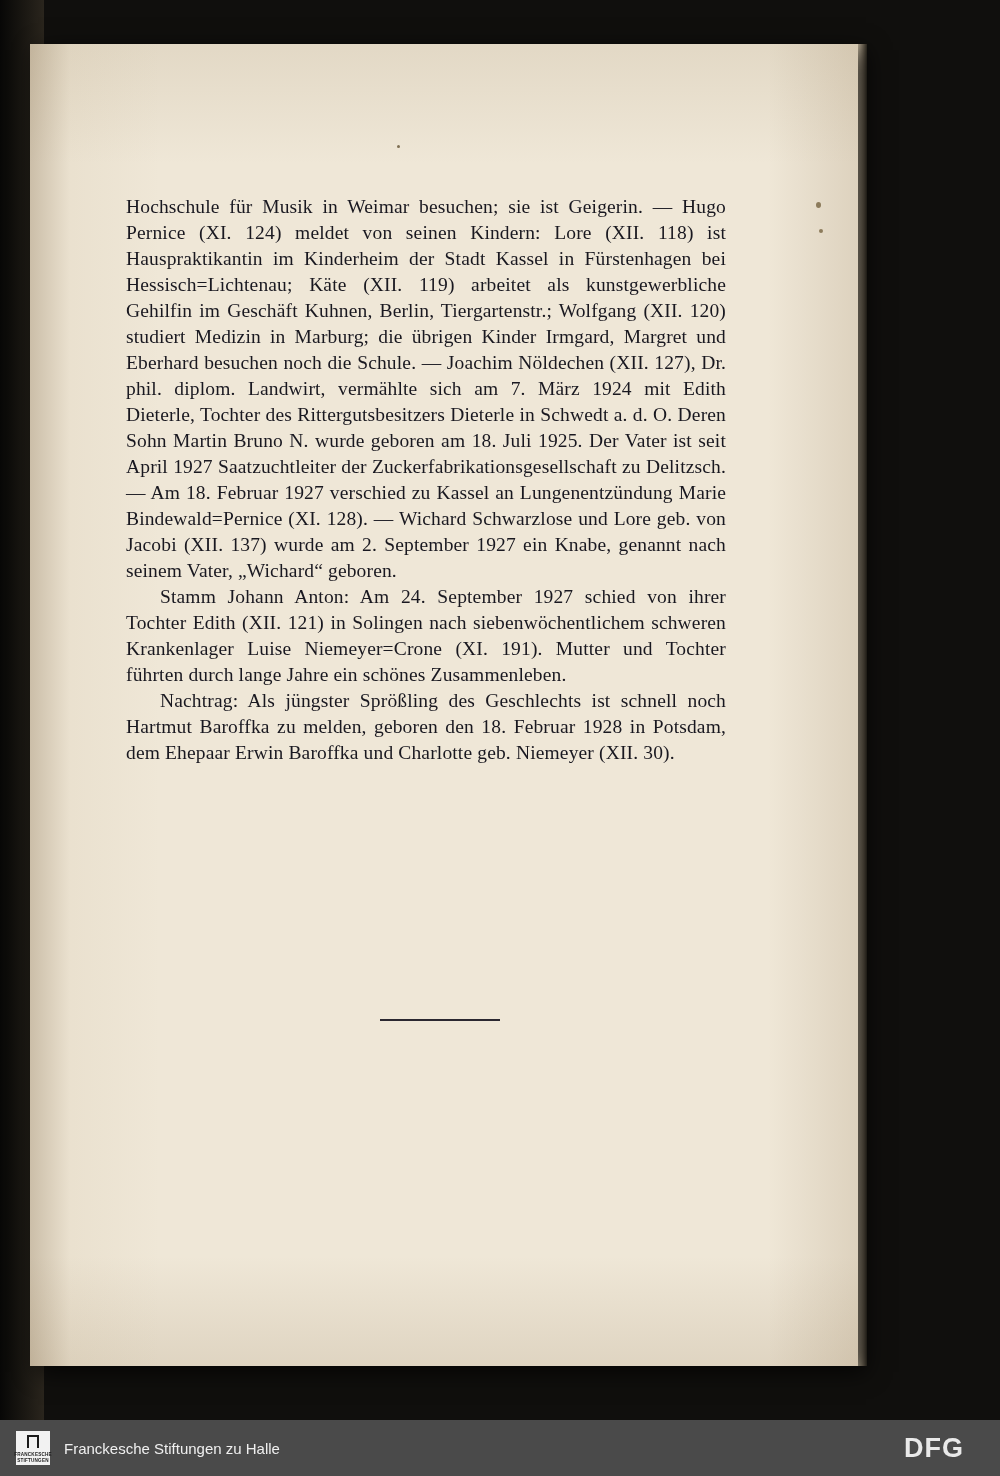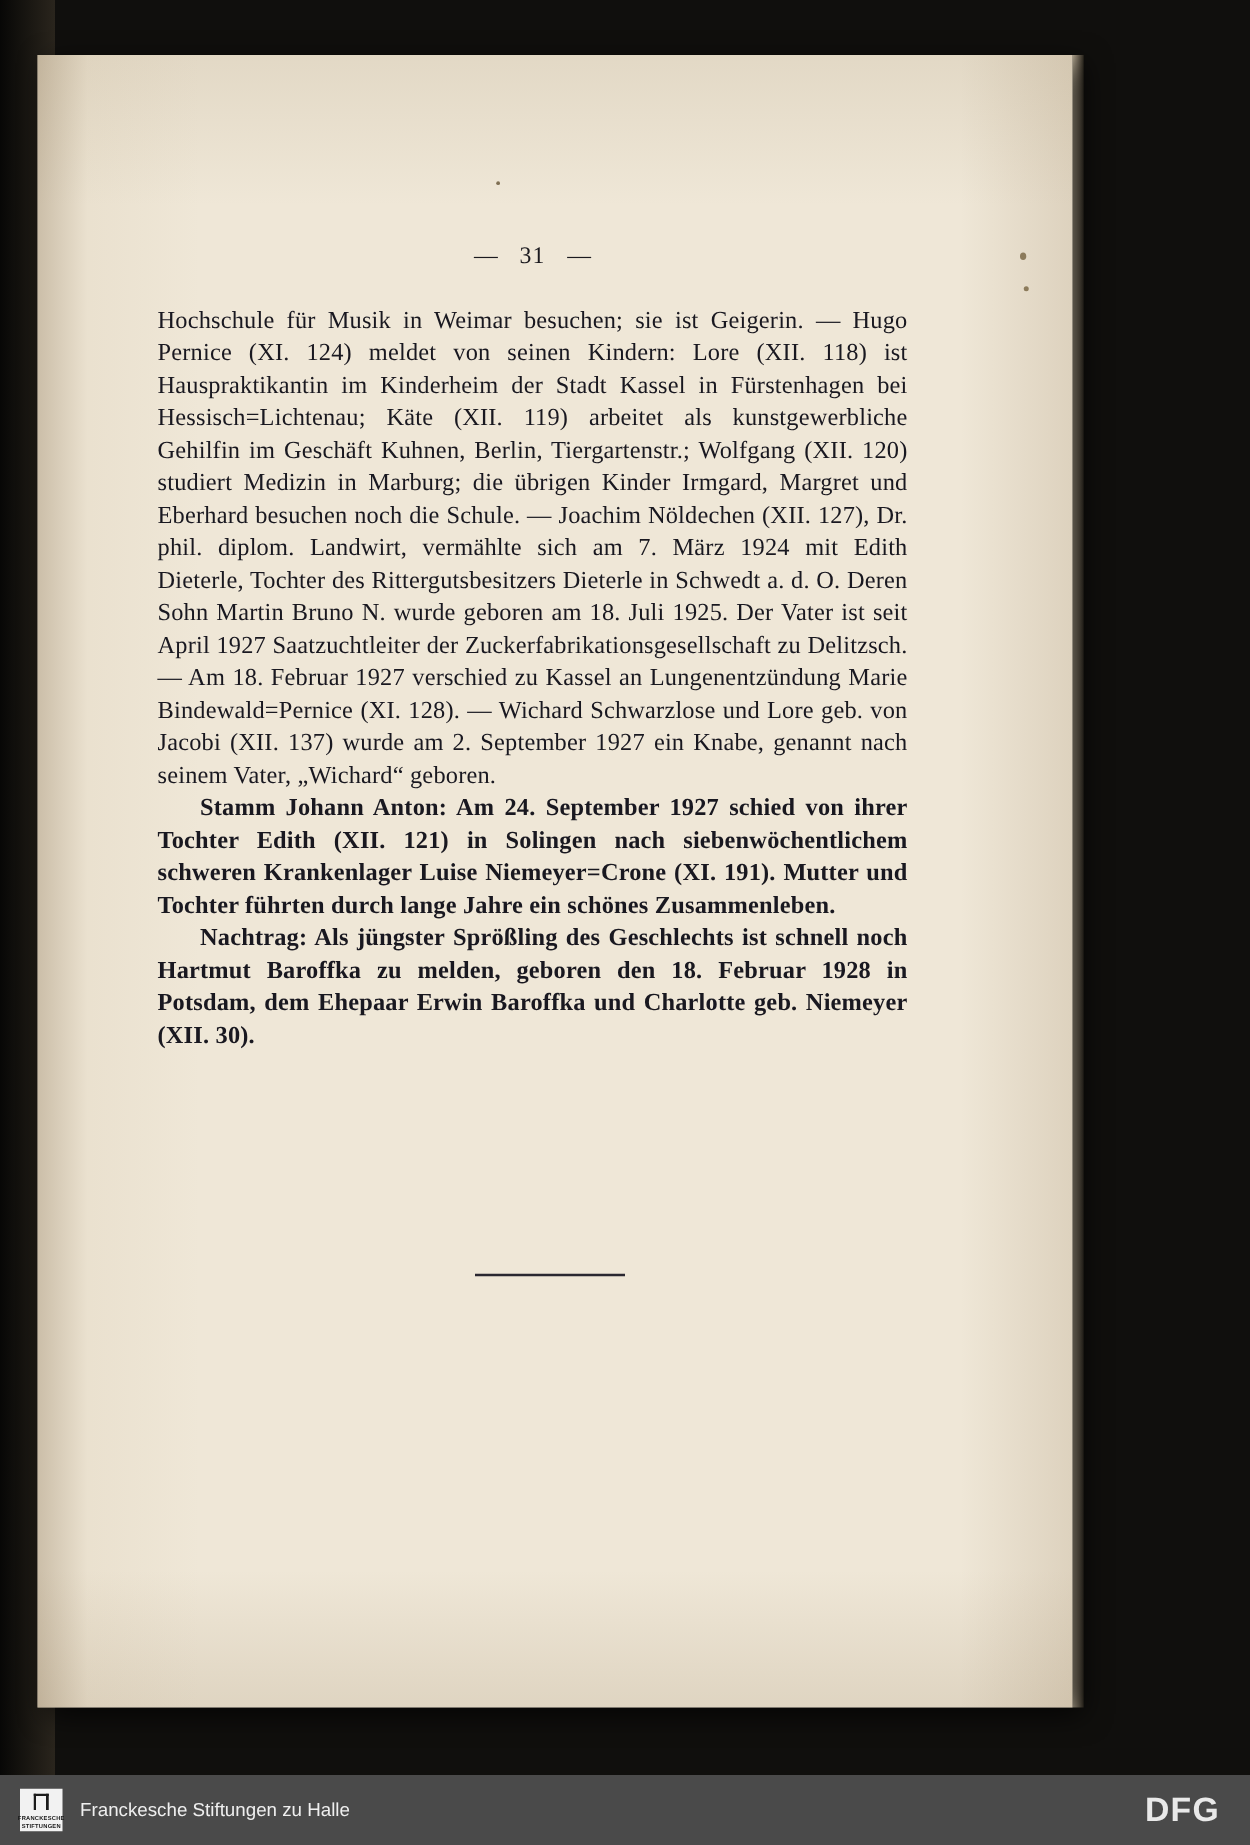--- a/index.html
+++ b/index.html
@@ -91,21 +91,21 @@
 
   p.body {
     margin: 0;
     font-size: 19.5px;
     line-height: 26px;
     text-align: justify;
     text-justify: inter-word;
     color: #191820;
     letter-spacing: 0.15px;
   }
-  p.body.indent { text-indent: 34px; font-weight: bold; }
+  p.body.indent { text-indent: 34px; }
   p.body + p.body { margin-top: 0; }
 
   
   #rule {
     position: absolute;
     left: 350px;
     top: 975px;
     width: 120px;
     height: 2px;
     background: #2a2730;
@@ -153,21 +153,21 @@
       linear-gradient(to left, #1b1b1b 0 2px, transparent 2px 100%);
   }
   #bar-caption {
     margin-left: 14px;
     color: #efefef;
     font-family: "Liberation Sans", sans-serif;
     font-size: 15px;
   }
   #dfg {
     margin-left: auto;
-    margin-right: 24px;
+    margin-right: 36px;
     color: #e9e9e9;
     font-family: "Liberation Sans", sans-serif;
     font-weight: bold;
     font-size: 27px;
     letter-spacing: 1px;
   }
 </style>
 </head>
 <body>
 
@@ -178,25 +178,20 @@
   <div id="edge"></div>
 
   <div id="page">
 
     <div class="speck" style="left:786px; top:158px; width:5px; height:6px;"></div>
     <div class="speck" style="left:789px; top:185px; width:4px; height:4px;"></div>
     <div class="speck" style="left:367px; top:101px; width:3px; height:3px; background:#6b5a3c;"></div>
 
     <div id="textblock">
 
-      <div class="folio">
-        <span class="dash">—</span>
-        &nbsp;&nbsp;<span>31</span>&nbsp;&nbsp;
-        <span class="dash">—</span>
-      </div>
 
       <p class="body">Hochschule für Musik in Weimar besuchen; sie ist Geigerin. — Hugo Pernice (XI. 124) meldet von seinen Kindern: Lore (XII. 118) ist Hauspraktikantin im Kinderheim der Stadt Kassel in Fürstenhagen bei Hessisch=Lichtenau; Käte (XII. 119) arbeitet als kunstgewerbliche Gehilfin im Geschäft Kuhnen, Berlin, Tiergartenstr.; Wolfgang (XII. 120) studiert Medizin in Marburg; die übrigen Kinder Irmgard, Margret und Eberhard besuchen noch die Schule. — Joachim Nöldechen (XII. 127), Dr. phil. diplom. Landwirt, vermählte sich am 7. März 1924 mit Edith Dieterle, Tochter des Rittergutsbesitzers Dieterle in Schwedt a. d. O. Deren Sohn Martin Bruno N. wurde geboren am 18. Juli 1925. Der Vater ist seit April 1927 Saatzuchtleiter der Zuckerfabrikationsgesellschaft zu Delitzsch. — Am 18. Februar 1927 verschied zu Kassel an Lungenentzündung Marie Bindewald=Pernice (XI. 128). — Wichard Schwarzlose und Lore geb. von Jacobi (XII. 137) wurde am 2. September 1927 ein Knabe, genannt nach seinem Vater, „Wichard“ geboren.</p>
       <p class="body indent">Stamm Johann Anton: Am 24. September 1927 schied von ihrer Tochter Edith (XII. 121) in Solingen nach siebenwöchentlichem schweren Krankenlager Luise Niemeyer=Crone (XI. 191). Mutter und Tochter führten durch lange Jahre ein schönes Zusammenleben.</p>
       <p class="body indent">Nachtrag: Als jüngster Sprößling des Geschlechts ist schnell noch Hartmut Baroffka zu melden, geboren den 18. Februar 1928 in Potsdam, dem Ehepaar Erwin Baroffka und Charlotte geb. Niemeyer (XII. 30).</p>
 
     </div>
 
     <div id="rule"></div>
 
   </div>

